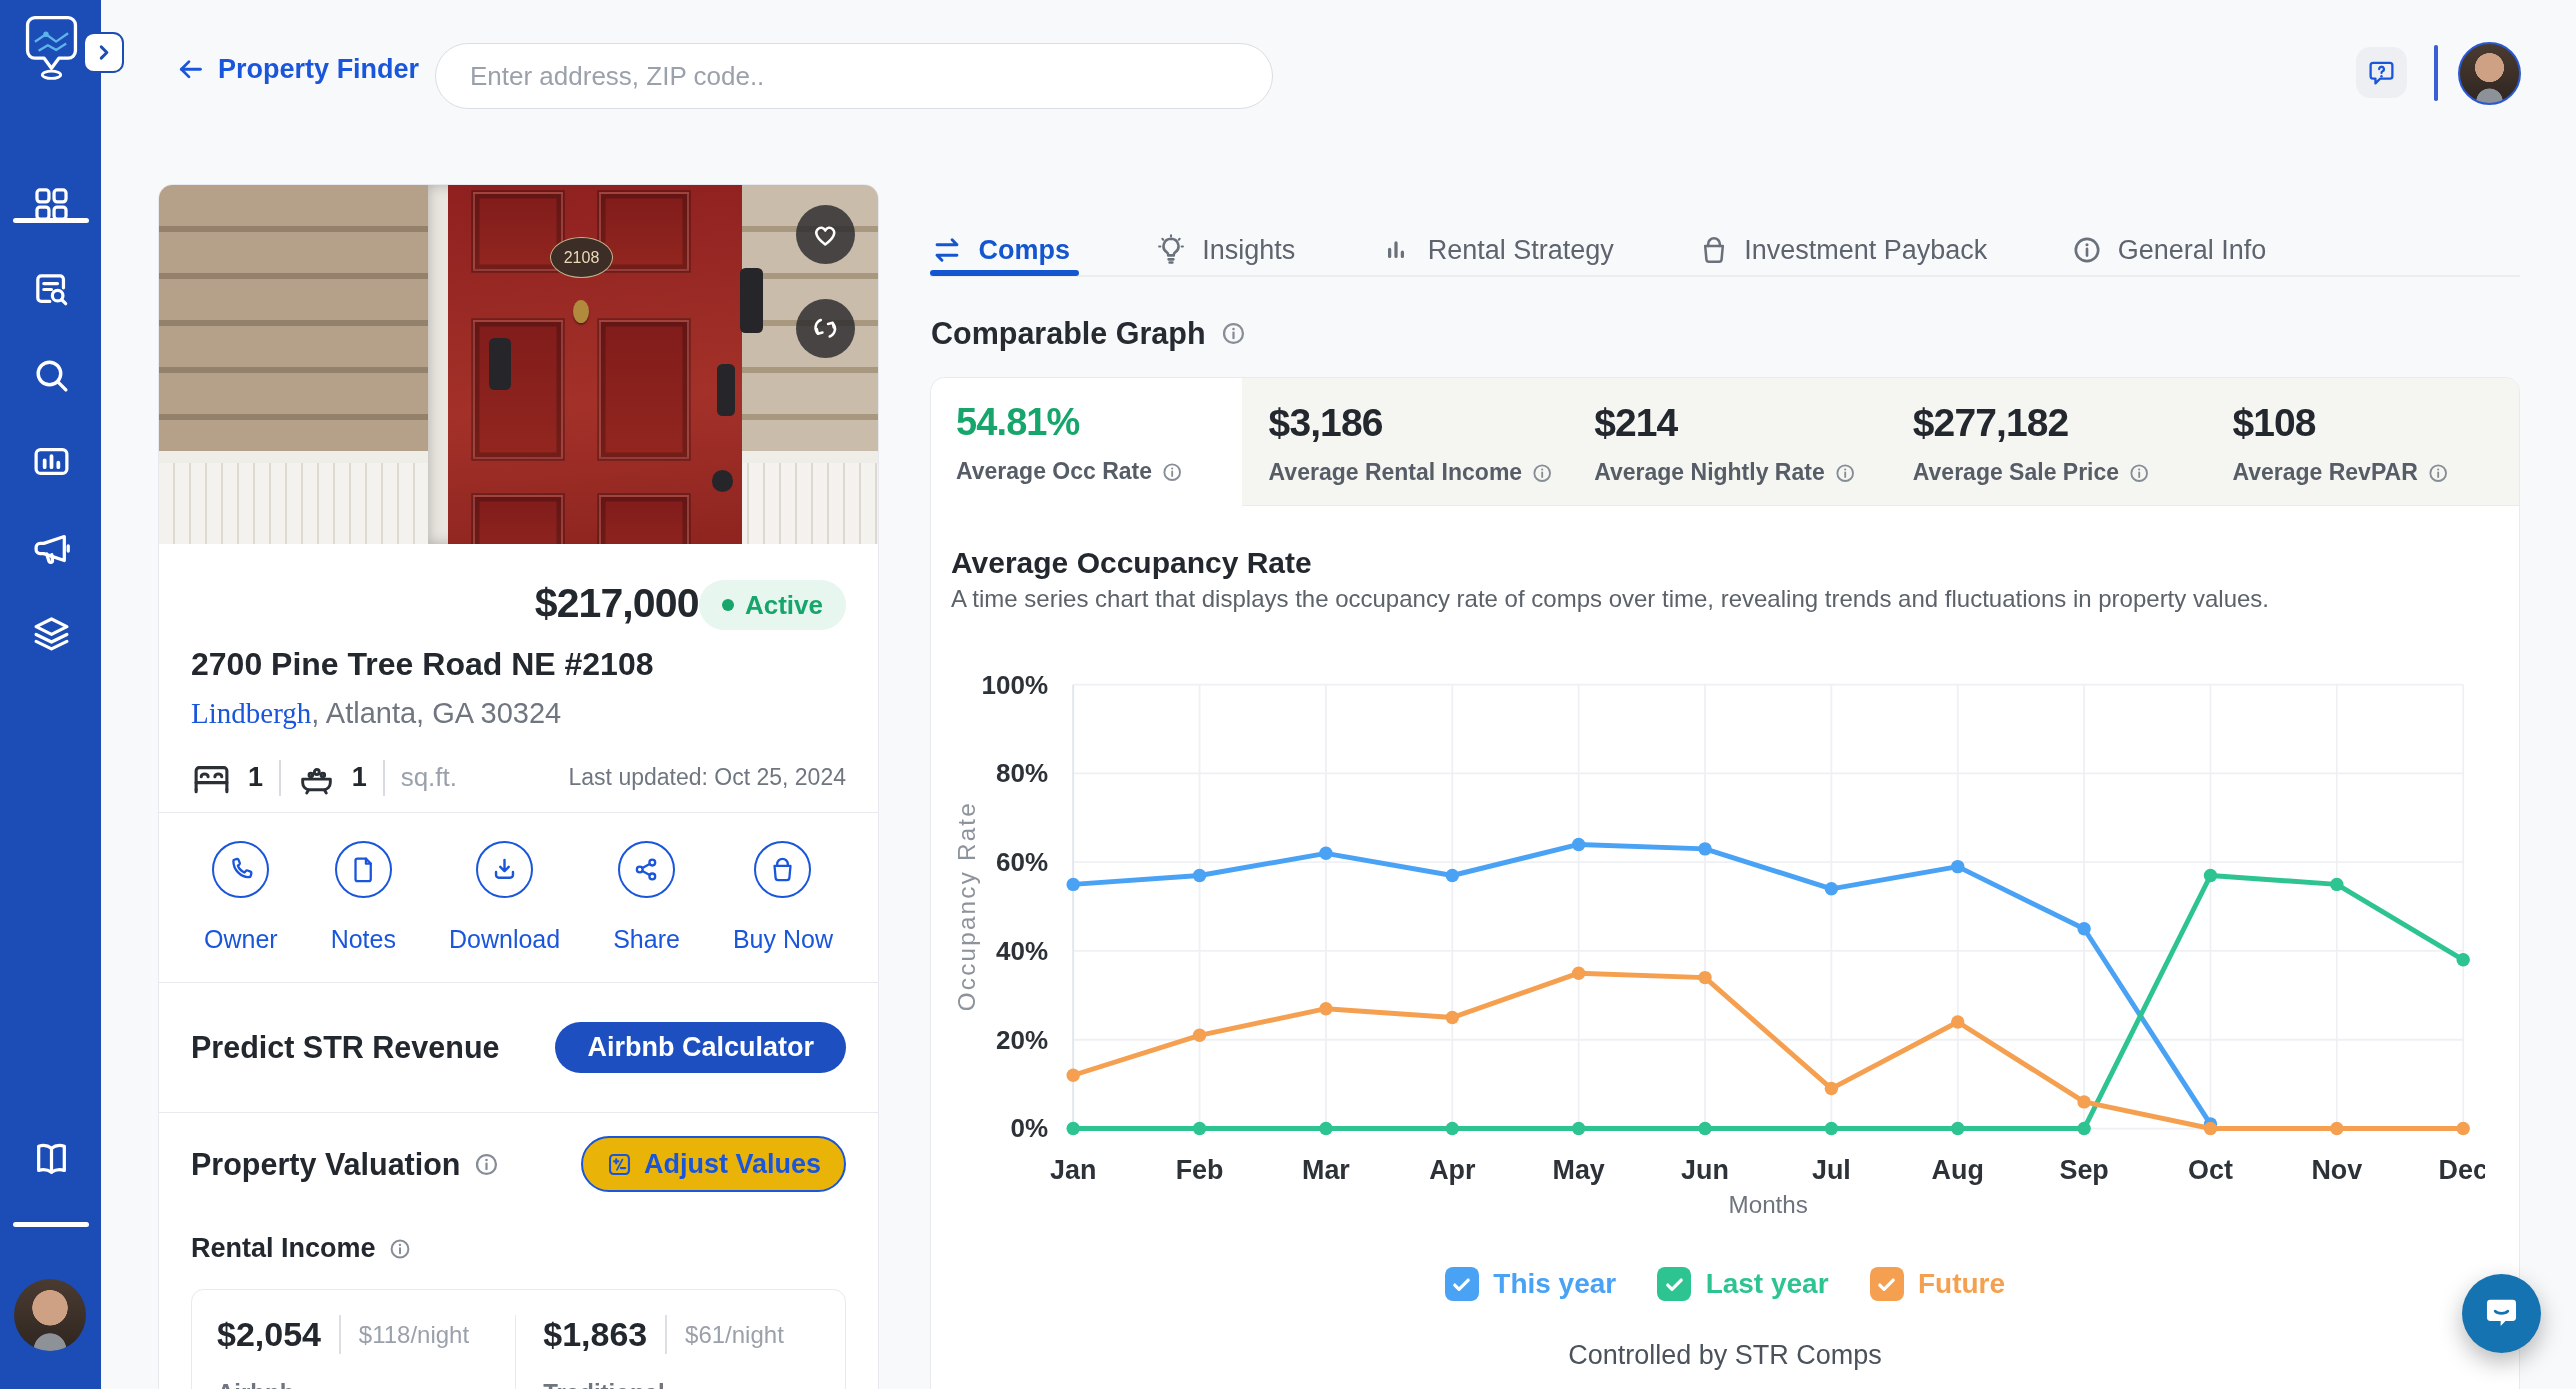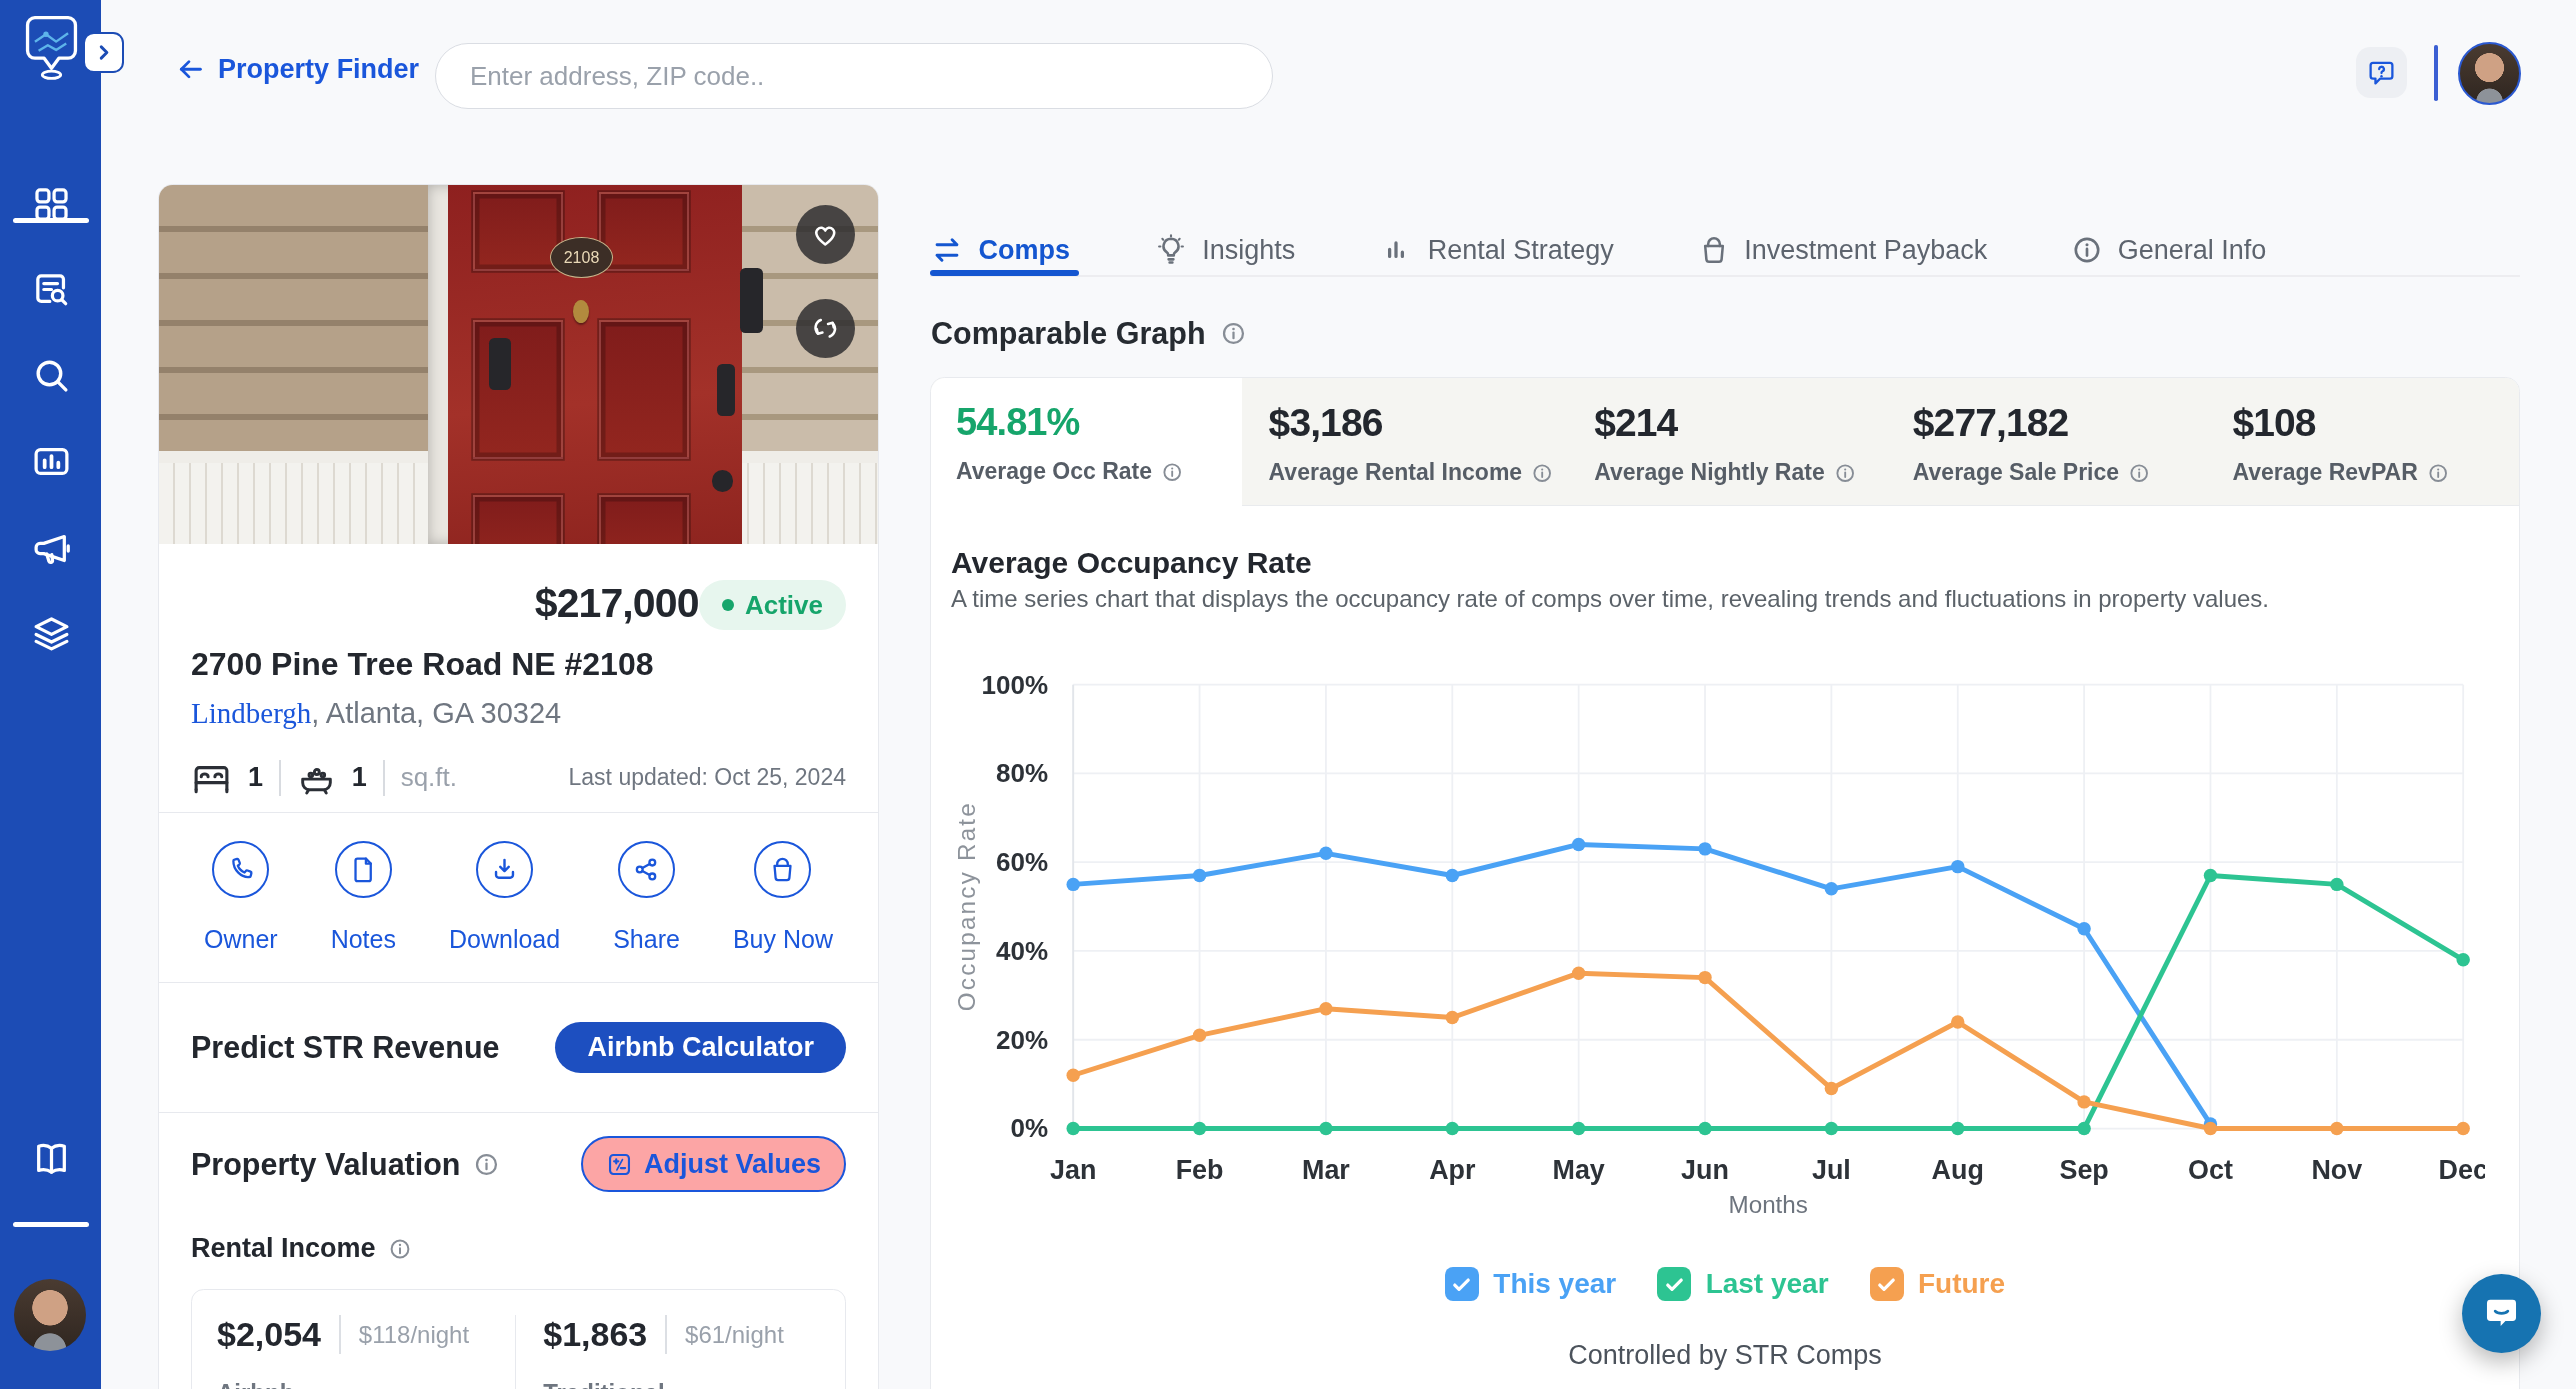--- a/index.html
+++ b/index.html
@@ -63,21 +63,21 @@
   .pc-actions{height:170px;display:flex;align-items:center;justify-content:space-between;padding:0 45px;border-bottom:1.8px solid var(--border);}
   .act{display:flex;flex-direction:column;align-items:center;gap:27px;cursor:pointer;color:var(--link-blue);}
   .act-circle{width:57px;height:57px;border-radius:50%;border:2.2px solid var(--link-blue);display:flex;align-items:center;justify-content:center;}
   .act-label{font-size:25px;font-weight:500;}
   .pc-predict{height:130px;display:flex;align-items:center;justify-content:space-between;padding:0 32px;border-bottom:1.8px solid var(--border);}
   .sec-title{font-size:30.5px;font-weight:700;}
   .btn-solid{height:51px;padding:0 32px;border-radius:30.5px;background:var(--solid-blue);color:#fff;font-size:27px;font-weight:700;border:none;display:flex;align-items:center;cursor:pointer;font-family:inherit;}
   .pc-val{padding:23px 32px 0;}
   .val-row{display:flex;align-items:center;justify-content:space-between;}
   .t-info{display:flex;align-items:center;gap:12.6px;}
-  .btn-outline{height:56px;padding:0 23px;border-radius:28px;border:2.2px solid var(--link-blue);color:var(--link-blue);background:#fca5a5;font-size:27px;font-weight:600;display:flex;align-items:center;gap:10.8px;cursor:pointer;font-family:inherit;}
+  .btn-outline{height:56px;padding:0 23px;border-radius:28px;border:2.2px solid var(--link-blue);color:var(--link-blue);background:#eab308;font-size:27px;font-weight:600;display:flex;align-items:center;gap:10.8px;cursor:pointer;font-family:inherit;}
   .ri-title{margin-top:41px;display:flex;align-items:center;gap:12.6px;font-size:27px;font-weight:700;}
   .ri-card{margin-top:25px;border:1.8px solid var(--border);border-radius:12.6px;padding:25px 25px 36px;display:flex;}
   .ri-col{flex:1;}
   .ri-col.first{border-right:1.8px solid var(--border);padding-right:21.5px;}
   .ri-col.second{padding-left:27px;}
   .ri-vrow{display:flex;align-items:center;gap:18px;}
   .ri-val{font-size:34px;font-weight:700;}
   .ri-sep{width:1.8px;height:39px;background:#dcdfe4;}
   .ri-night{font-size:24px;color:var(--muted);}
   .ri-label{margin-top:25px;font-size:24px;color:var(--text-gray);font-weight:600;}

